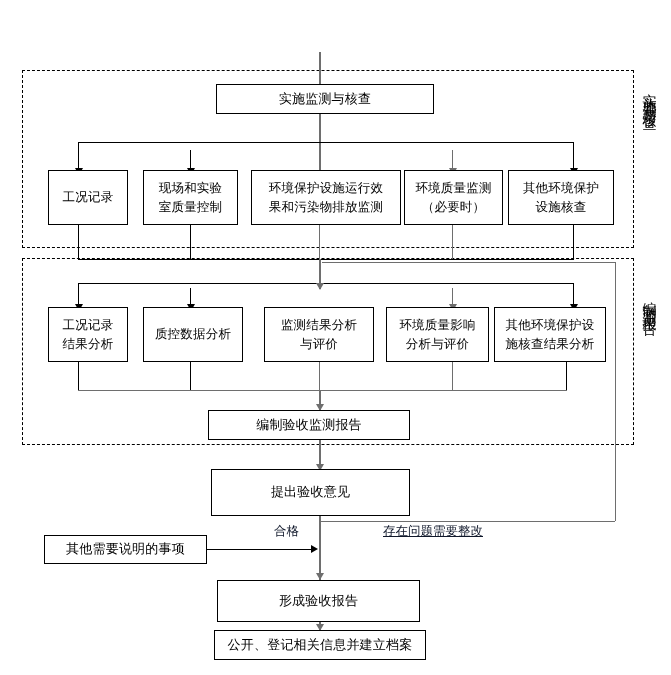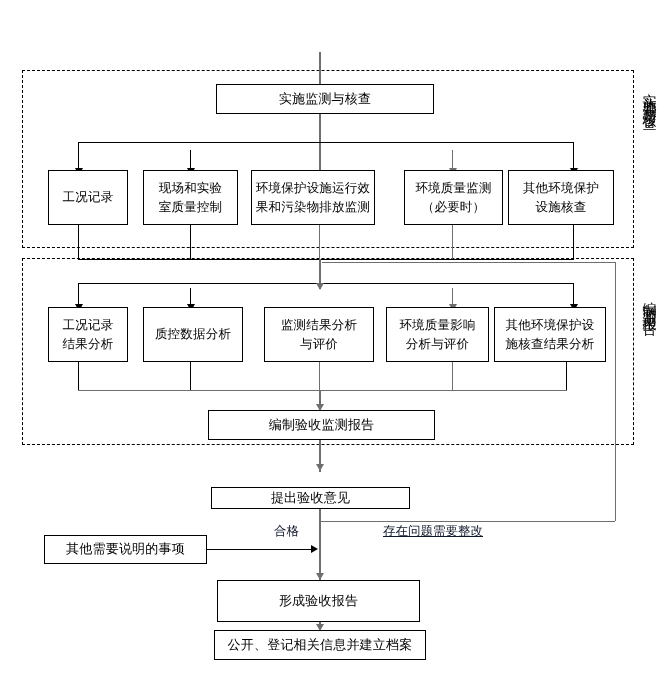--- a/index.html
+++ b/index.html
@@ -123,21 +123,21 @@
   <div class="arrowhead" style="left:449px; top:168px;"></div>
   <div class="ln-v dark" style="left:573px; top:142px; height:28px;"></div>
   <div class="arrowhead dark" style="left:570px; top:168px;"></div>
 
   <div class="node small" style="left:48px; top:170px; width:80px; height:55px;">
     <span>工况记录</span>
   </div>
   <div class="node small" style="left:143px; top:170px; width:95px; height:55px;">
     <span>现场和实验<br>室质量控制</span>
   </div>
-  <div class="node small" style="left:251px; top:170px; width:124px; height:55px;">
+  <div class="node small" style="left:251px; top:170px; width:150px; height:55px;">
     <span>环境保护设施运行效<br>果和污染物排放监测</span>
   </div>
   <div class="node small" style="left:404px; top:170px; width:99px; height:55px;">
     <span>环境质量监测<br>（必要时）</span>
   </div>
   <div class="node small" style="left:508px; top:170px; width:106px; height:55px;">
     <span>其他环境保护<br>设施核查</span>
   </div>
 
   <div class="ln-v dark" style="left:78px; top:225px; height:34px;"></div>
@@ -182,26 +182,26 @@
   <div class="ln-v dark" style="left:78px; top:362px; height:28px;"></div>
   <div class="ln-v dark" style="left:190px; top:362px; height:28px;"></div>
   <div class="ln-v" style="left:319px; top:362px; height:28px;"></div>
   <div class="ln-v" style="left:452px; top:362px; height:28px;"></div>
   <div class="ln-v dark" style="left:566px; top:362px; height:28px;"></div>
   <div class="ln-h" style="left:78px; top:390px; width:489px;"></div>
 
   <div class="ln-v thick" style="left:319px; top:390px; height:22px;"></div>
   <div class="arrowhead" style="left:316px; top:404px;"></div>
 
-  <div class="node" style="left:208px; top:410px; width:227px; height:30px;">编制验收监测报告</div>
+  <div class="node" style="left:208px; top:410px; width:202px; height:30px;">编制验收监测报告</div>
 
   <div class="ln-v thick" style="left:319px; top:440px; height:32px;"></div>
   <div class="arrowhead" style="left:316px; top:464px;"></div>
 
-  <div class="node" style="left:211px; top:487px; width:199px; height:22px;">提出验收意见</div>
+  <div class="node" style="left:211px; top:469px; width:199px; height:47px;">提出验收意见</div>
 
   <div class="ln-v thick" style="left:319px; top:499px; height:82px;"></div>
   <div class="arrowhead" style="left:316px; top:573px;"></div>
 
   <div class="ln-h" style="left:319px; top:521px; width:296px;"></div>
   <div class="ln-v" style="left:615px; top:262px; height:259px;"></div>
   <div class="ln-h" style="left:322px; top:262px; width:293px;"></div>
 
   <div class="edge-label" style="left:274px; top:523px;">合格</div>
   <div class="edge-label" style="left:383px; top:523px;text-decoration:underline;">存在问题需要整改</div>

